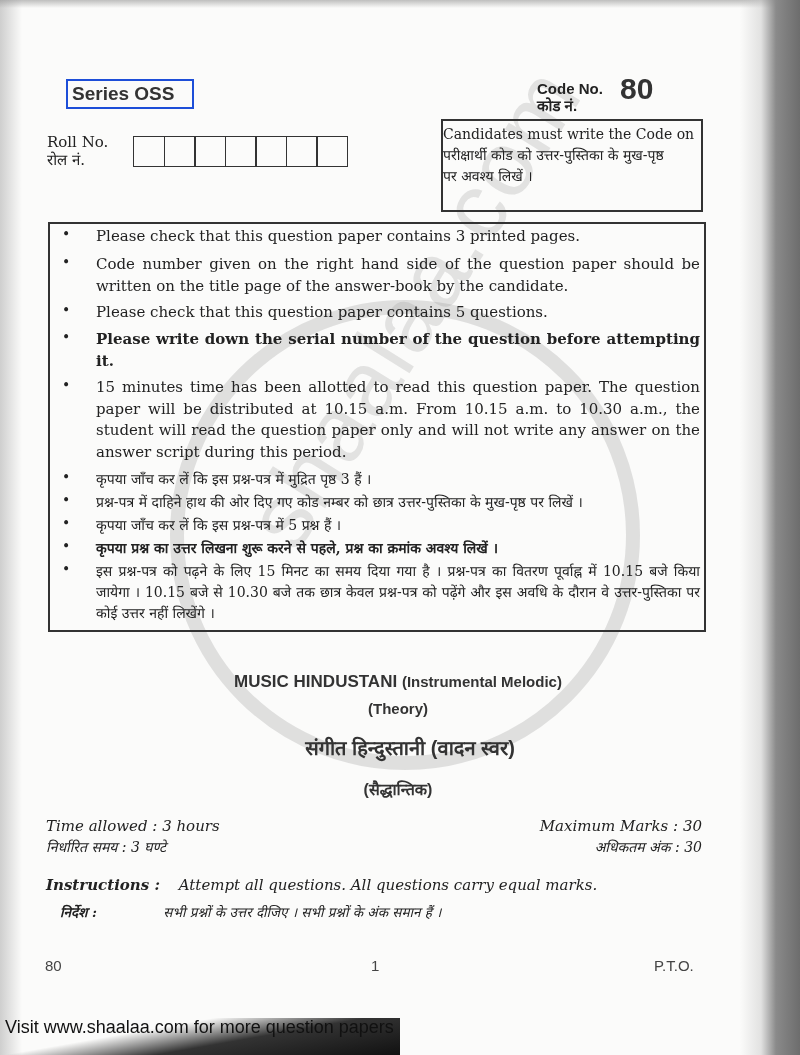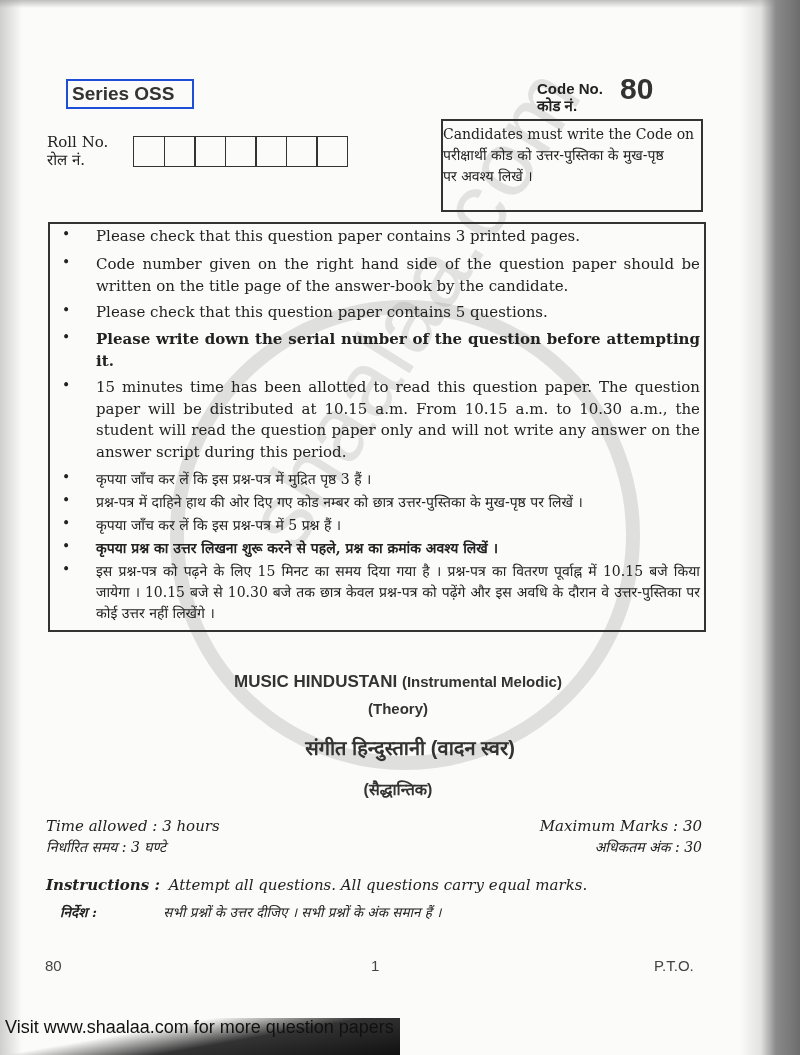--- a/index.html
+++ b/index.html
@@ -163,21 +163,21 @@
   <div>Time allowed : 3 hours</div>
   <div class="hi">निर्धारित समय : 3 घण्टे</div>
 </div>
 <div class="marks-right">
   <div>Maximum Marks : 30</div>
   <div class="hi">अधिकतम अंक : 30</div>
 </div>
 
 <div class="instructions-line">
   <span class="lbl">Instructions :</span>
-  <span style="margin-left:4px">Attempt all questions. All questions carry equal marks.</span>
+  <span style="margin-left:14px">Attempt all questions. All questions carry equal marks.</span>
 </div>
 <div class="nirdesh-line">
   <span style="font-weight:bold">निर्देश :</span>
   <span style="margin-left:62px">सभी प्रश्नों के उत्तर दीजिए । सभी प्रश्नों के अंक समान हैं ।</span>
 </div>
 
 <div class="footer-code">80</div>
 <div class="footer-page">1</div>
 <div class="footer-pto">P.T.O.</div>
 

